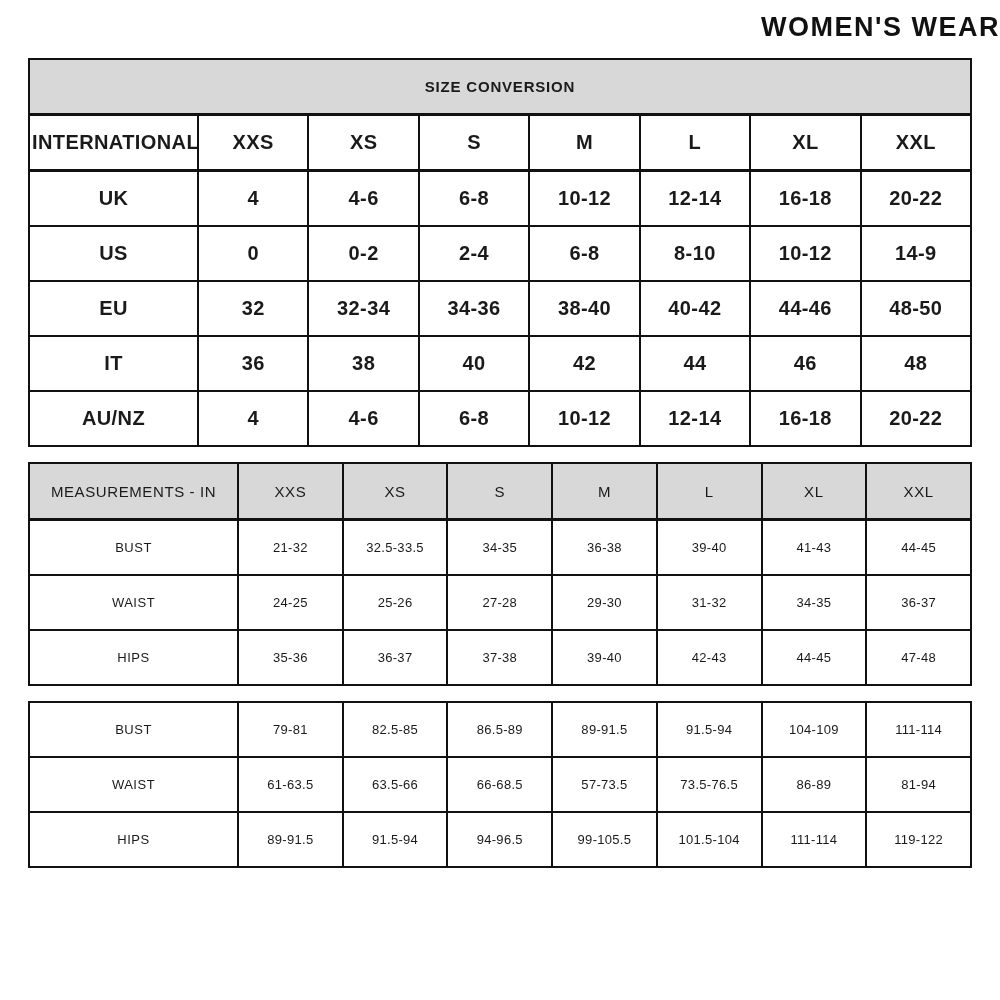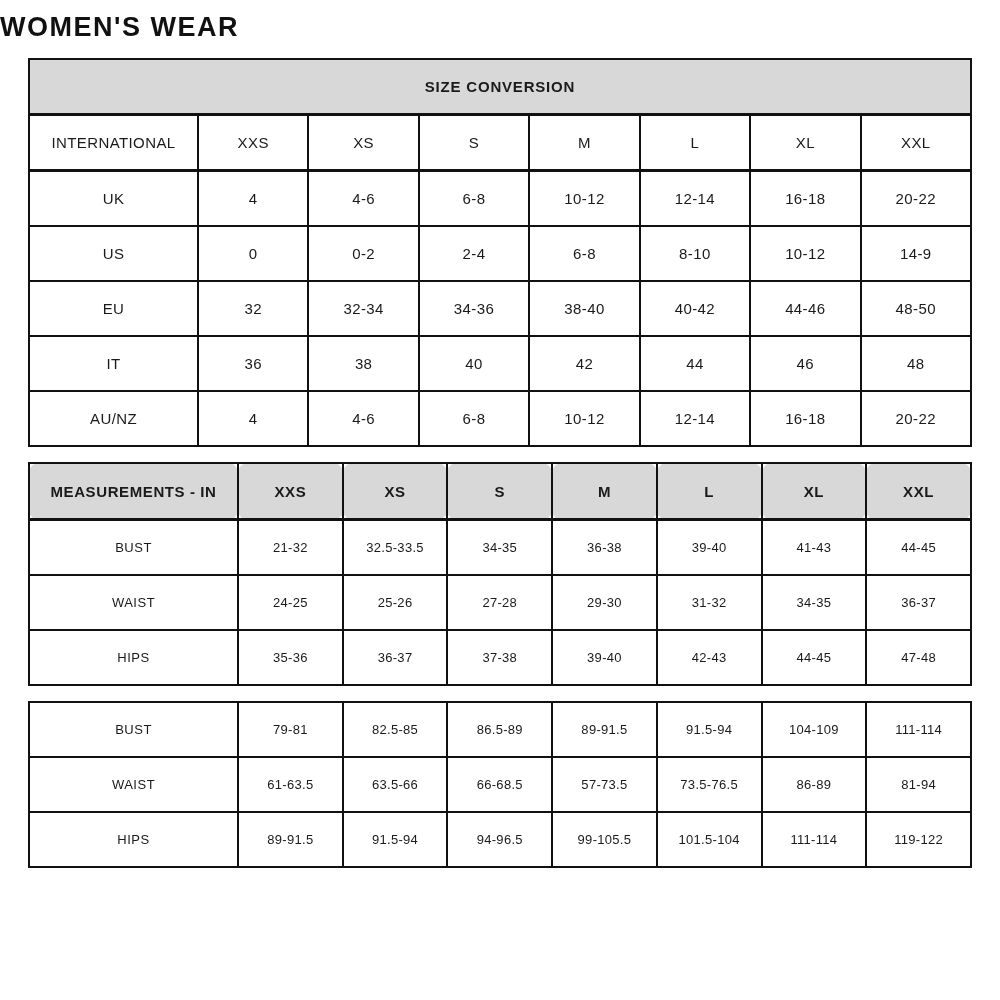--- a/index.html
+++ b/index.html
@@ -11,21 +11,21 @@
     color: #1a1a1a;
   }
   .page {
     width: 1000px;
     height: 1000px;
     box-sizing: border-box;
     padding-top: 12px;
   }
   h1.title {
     margin: 0 0 10px 0;
-    text-align: left;
+    text-align: right;
     font-size: 27px;
     font-weight: 700;
     letter-spacing: 1.5px;
     color: #111111;
   }
   table {
     border-collapse: collapse;
     table-layout: fixed;
     width: 944px;
     margin: 15px auto 11px auto;
@@ -41,31 +41,30 @@
   
   th.band {
     background: #d8d8d8;
     height: 53px;
     font-size: 15px;
     font-weight: 700;
     letter-spacing: 0.8px;
     border-bottom-width: 3px;
   }
   
-  .t-conv td { height: 53px; font-size: 15px; font-weight: 400; letter-spacing: 0.4px; }
+  .t-conv td { height: 53px; font-size: 20px; font-weight: 700; letter-spacing: 0.4px; }
   .t-conv tr.hdr td { border-bottom-width: 3px; }
   
   .t-meas th.size-h, .t-meas th.label-h {
     background: #d8d8d8;
     height: 54px;
     font-size: 15px;
-    font-weight: 700;
+    font-weight: 400;
     letter-spacing: 0.6px;
     border-bottom-width: 3px;
-    border-radius: 10px;
   }
   .t-meas td { height: 53px; }
   .t-meas td.rowlabel { font-size: 13px; letter-spacing: 0.5px; }
   .t-meas td.val { font-size: 13px; letter-spacing: 0.3px; }
 </style>
 </head>
 <body>
 
 <div class="page">
 

